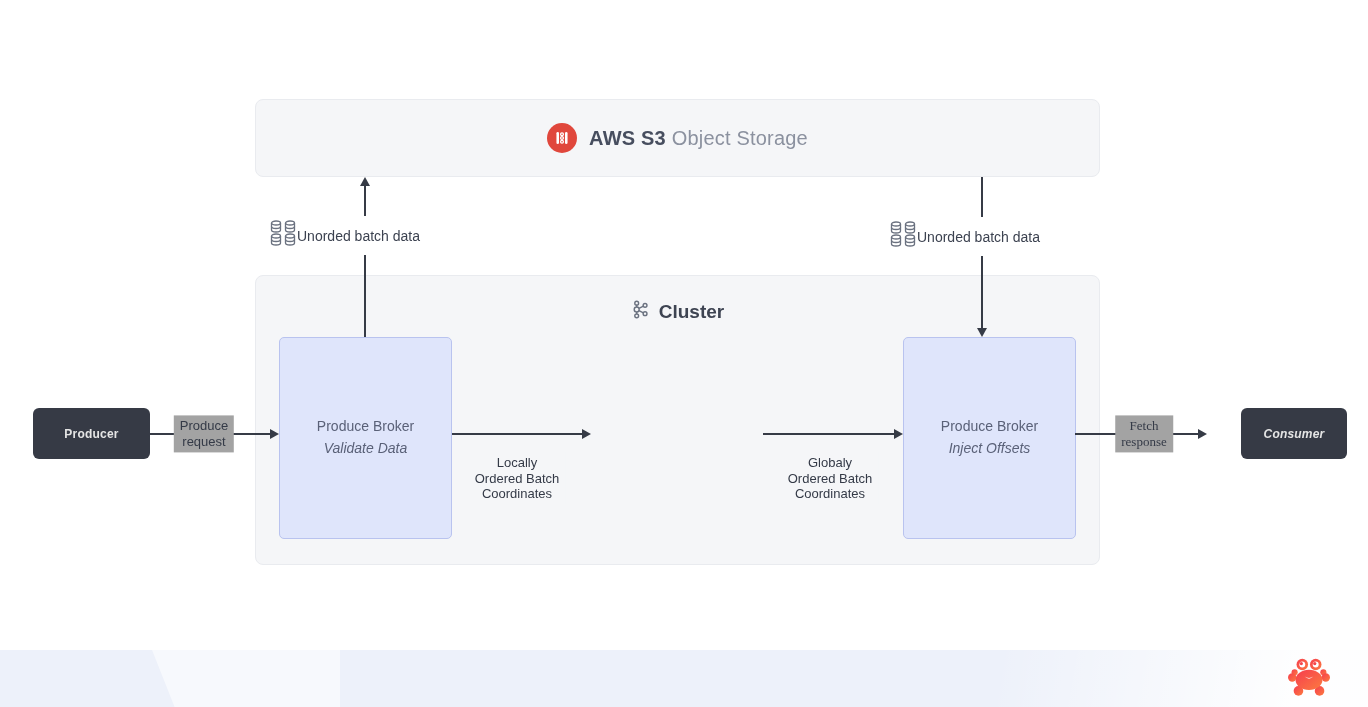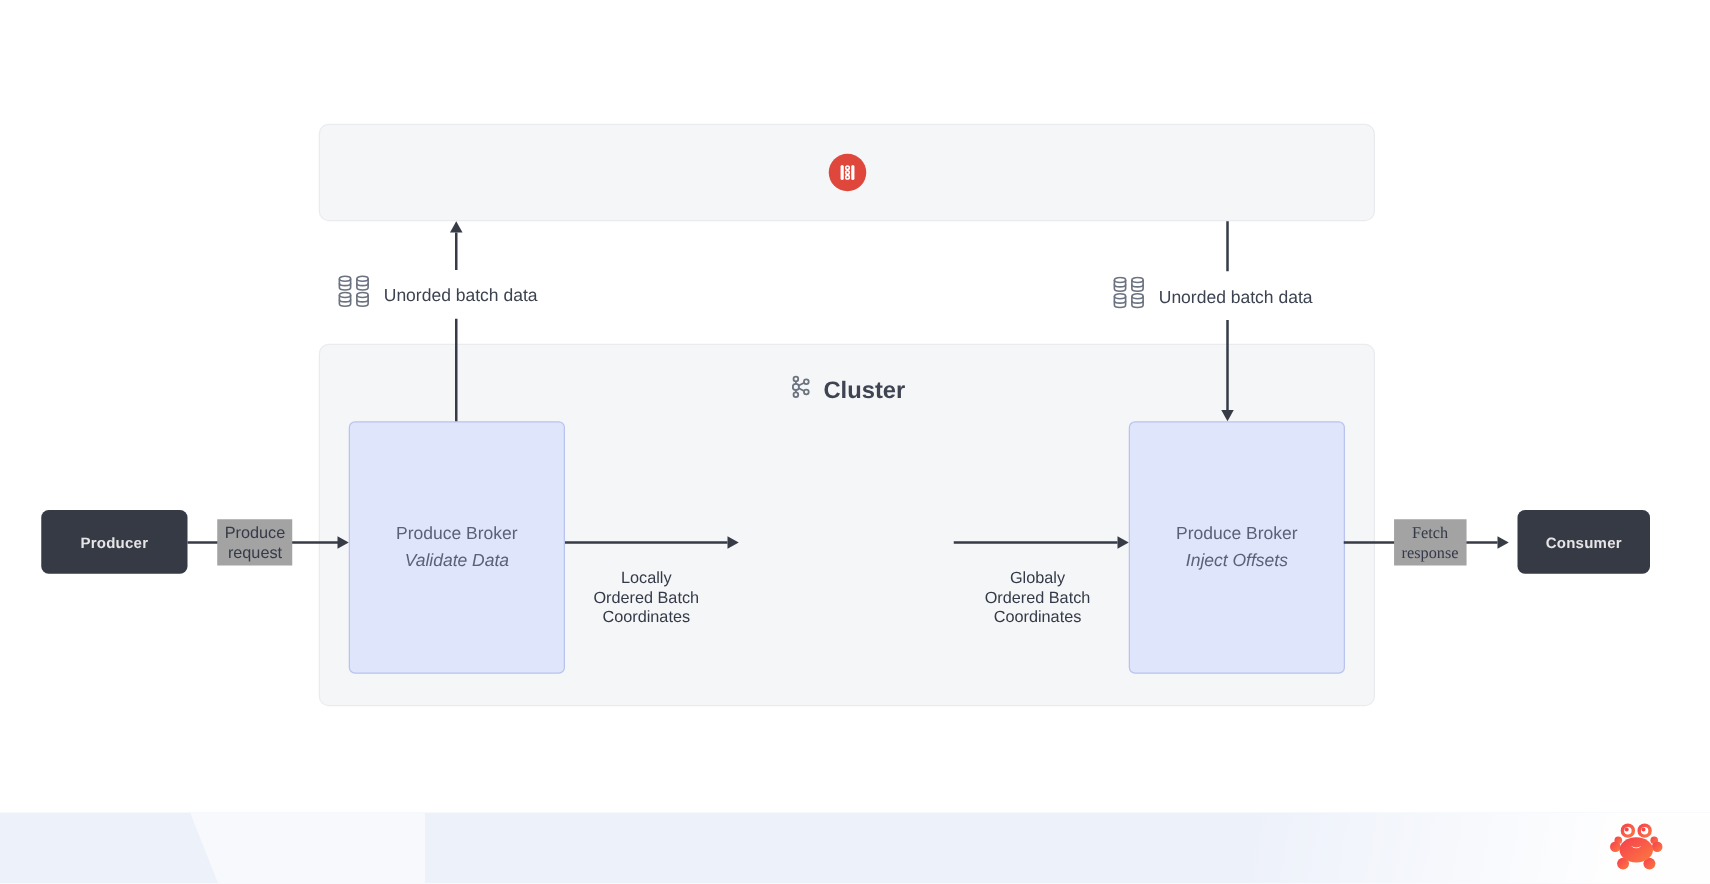--- a/index.html
+++ b/index.html
@@ -20,35 +20,35 @@
   
   .node { position:absolute; top:337px; width:173px; height:202px; background:#dfe5fb; border:1px solid #b9c3ef; border-radius:5px;
           display:flex; flex-direction:column; align-items:center; justify-content:center; color:#5a6178; font-size:14px; line-height:1.55; }
   .node .title { font-weight:500; }
   .node .subtitle { font-style:italic; }
   #node-broker-left { left:279px; } #node-coordinator { left:591px; } #node-broker-right { left:903px; }
 
   
   .dark-node { position:absolute; top:408px; height:51px; background:#363a45; border-radius:6px; color:#e5e5e5; font-weight:700; font-size:12px;
                display:flex; align-items:center; justify-content:center; letter-spacing:.2px; }
-  #producer { left:33px; width:117px; } #consumer { left:1214px; width:106px; }
+  #producer { left:33px; width:117px; } #consumer { left:1241px; width:106px;font-style:italic; }
 
   
   .h-line { position:absolute; top:433px; height:2px; background:#363b46; }
   .v-line { position:absolute; width:2px; background:#363b46; }
   .arrow-right { position:absolute; top:429px; width:0; height:0; border-top:5px solid transparent; border-bottom:5px solid transparent; border-left:9px solid #363b46; }
   .arrow-up { position:absolute; width:0; height:0; border-left:5px solid transparent; border-right:5px solid transparent; border-bottom:9px solid #363b46; }
   .arrow-down { position:absolute; width:0; height:0; border-left:5px solid transparent; border-right:5px solid transparent; border-top:9px solid #363b46; }
 
   
   .edge-label { position:absolute; transform:translate(-50%,-50%); text-align:center; font-size:13px; line-height:1.2; color:#343a47;
                 white-space:pre-line; padding:3px 6px; }
   .bg-white { background:#a3a3a3; } .bg-gray { background:#f5f6f8;margin-top:44px; }
 
-  .batch-label { position:absolute; display:flex; align-items:center; gap:10px; background:#ffffff; padding:4px 8px; font-size:14px; color:#3c4250; }
+  .batch-label { position:absolute; display:flex; align-items:center; background:#ffffff; padding:4px 8px; font-size:14px; color:#3c4250; }
 
   
   .footer { position:absolute; left:0; top:650px; width:1368px; height:57px; background:#edf1fa; overflow:hidden; }
   .footer-wedge { position:absolute; left:152px; top:0; width:188px; height:100%; background:rgba(255,255,255,0.55);
                   clip-path:polygon(0 0, 100% 0, 100% 100%, 12% 100%); }
   .footer-fade { position:absolute; right:0; top:0; width:370px; height:100%;
                  background:linear-gradient(100deg, rgba(255,255,255,0) 0%, rgba(255,255,255,0.95) 80%); }
   .crab { position:absolute; left:1286px; top:655px; }
 </style>
 </head>
@@ -58,20 +58,24 @@
 
   <div class="panel" id="s3-box">
     <span class="s3-circle">
       <svg width="18" height="18" viewBox="0 0 24 24">
         <rect x="4.6" y="4" width="3.4" height="16" rx="1.7" fill="#ffffff"></rect>
         <rect x="16" y="4" width="3.4" height="16" rx="1.7" fill="#ffffff"></rect>
         <circle cx="12" cy="7" r="1.9" fill="none" stroke="#ffffff" stroke-width="1.7"></circle>
         <circle cx="12" cy="12" r="1.9" fill="none" stroke="#ffffff" stroke-width="1.7"></circle>
         <circle cx="12" cy="17" r="1.9" fill="none" stroke="#ffffff" stroke-width="1.7"></circle>
       </svg>
+    </span>
+    <span class="s3-title">
+      <span class="bold">AWS S3</span>
+      <span class="light">Object Storage</span>
     </span>
   </div>
 
   <div class="panel" id="cluster-box"></div>
   <div class="cluster-header">
     <span>
       <svg width="19" height="19" viewBox="0 0 20 20" fill="none" stroke="#6b7280" stroke-width="1.5">
         <circle cx="6" cy="3.3" r="2"></circle>
         <circle cx="6" cy="10" r="2.6"></circle>
         <circle cx="6" cy="16.7" r="2"></circle>

